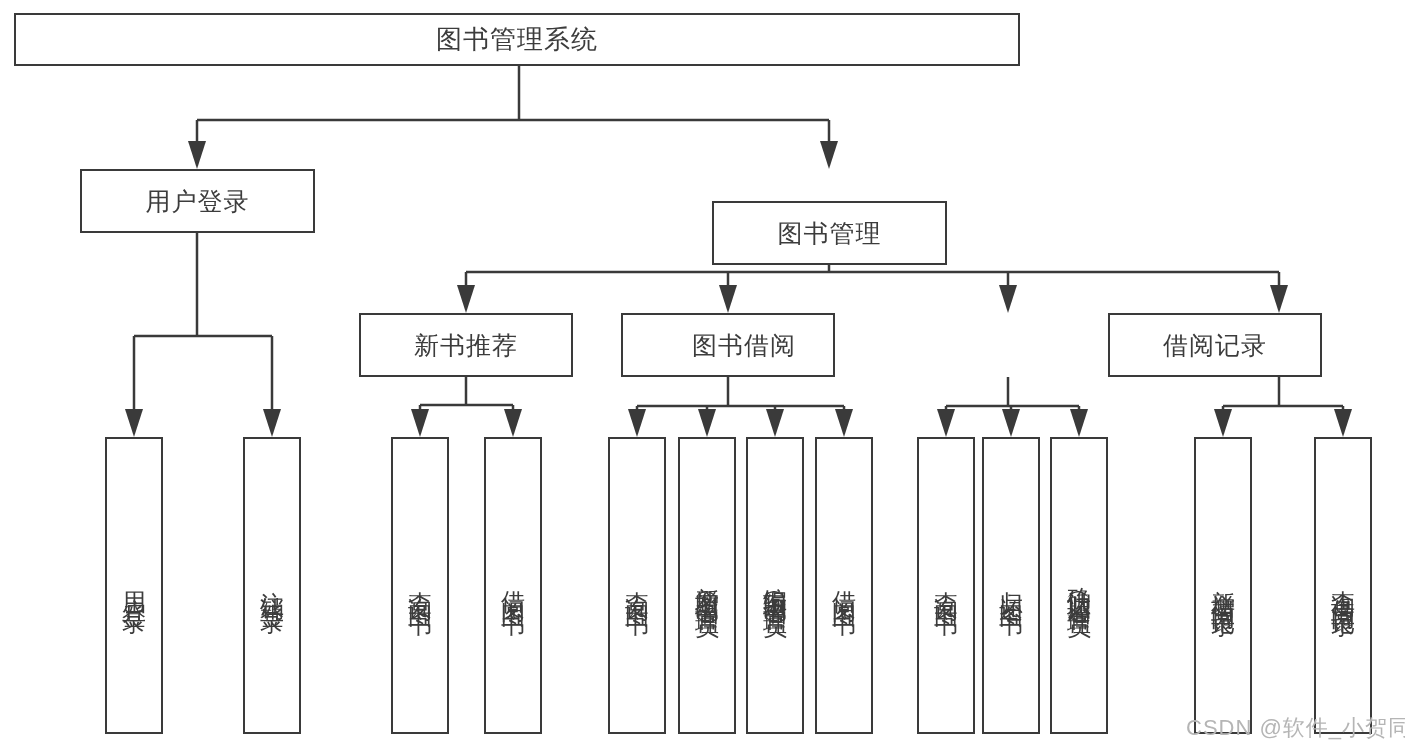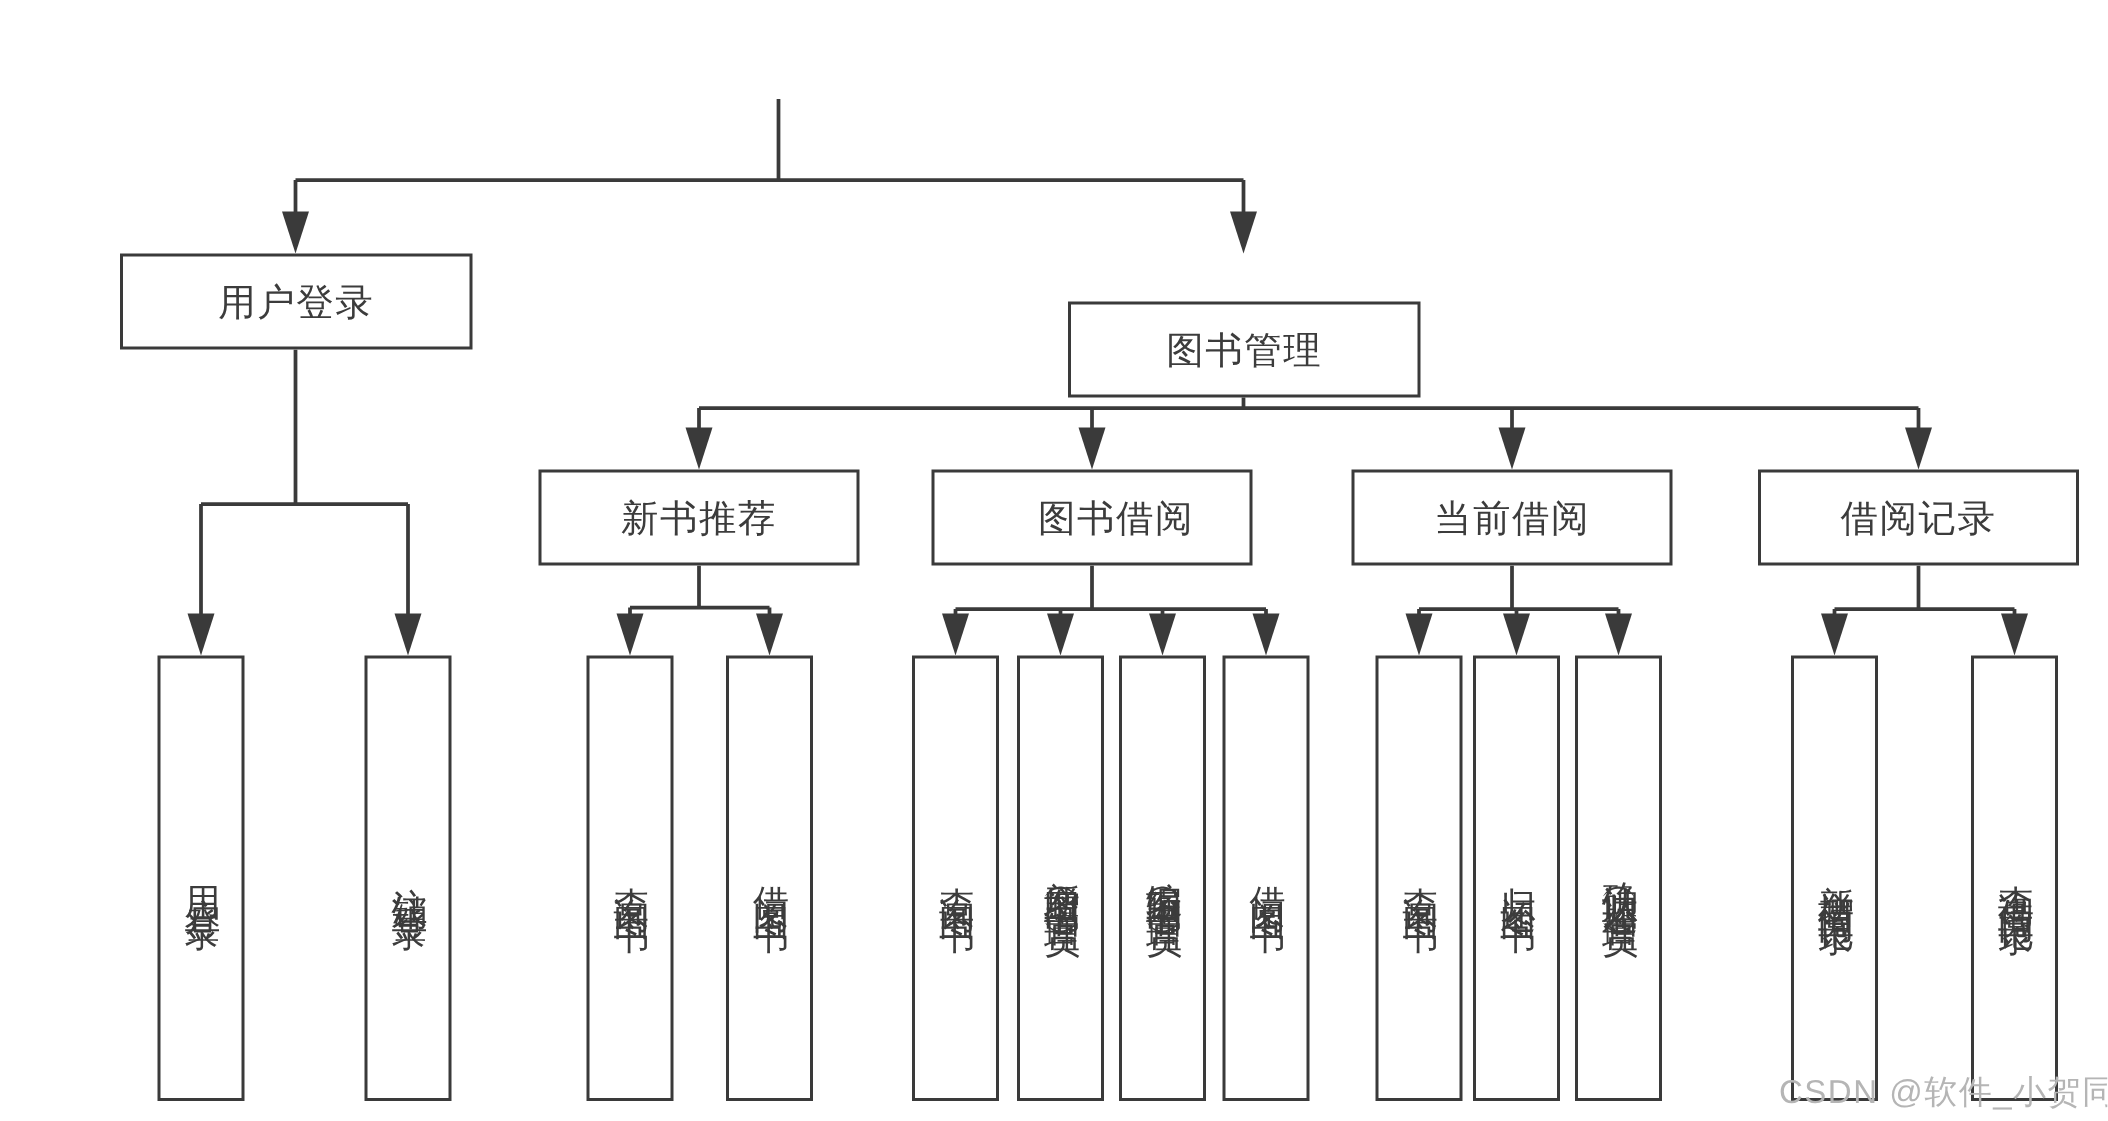--- a/index.html
+++ b/index.html
@@ -135,28 +135,28 @@
       <polygon points="766,409 784,409 775,437"></polygon>
       <polygon points="835,409 853,409 844,437"></polygon>
       <polygon points="937,409 955,409 946,437"></polygon>
       <polygon points="1002,409 1020,409 1011,437"></polygon>
       <polygon points="1070,409 1088,409 1079,437"></polygon>
       <polygon points="1214,409 1232,409 1223,437"></polygon>
       <polygon points="1334,409 1352,409 1343,437"></polygon>
     </g>
   </svg>
 
+  <div class="node hbox root-box">图书管理系统</div>
 
   <div class="node hbox lvl" style="left:80px; top:169px; width:235px;">用户登录</div>
   <div class="node hbox lvl" style="left:712px; top:169px; width:235px;margin-top:32px;">图书管理</div>
 
   <div class="node hbox lvl" style="left:359px; top:313px; width:214px;">新书推荐</div>
   <div class="node hbox lvl" style="left:621px; top:313px; width:214px;padding-left:32px;">图书借阅</div>
-  <div class="node hbox lvl" style="left:901px; top:313px; width:214px;">当前借阅</div>
-  <div class="node hbox lvl" style="left:1172px; top:313px; width:214px;">借阅记录</div>
+  <div class="node hbox lvl" style="left:1108px; top:313px; width:214px;">借阅记录</div>
 
   <div class="node vbox" style="left:105px;">用户登录</div>
   <div class="node vbox" style="left:243px;">注销登录</div>
 
   <div class="node vbox" style="left:391px;">查询图书</div>
   <div class="node vbox" style="left:484px;">借阅图书</div>
 
   <div class="node vbox" style="left:608px;">查询图书</div>
   <div class="node vbox" style="left:678px; letter-spacing:4px;">新增图书（管理员）</div>
   <div class="node vbox" style="left:746px; letter-spacing:4px;">编辑图书（管理员）</div>

